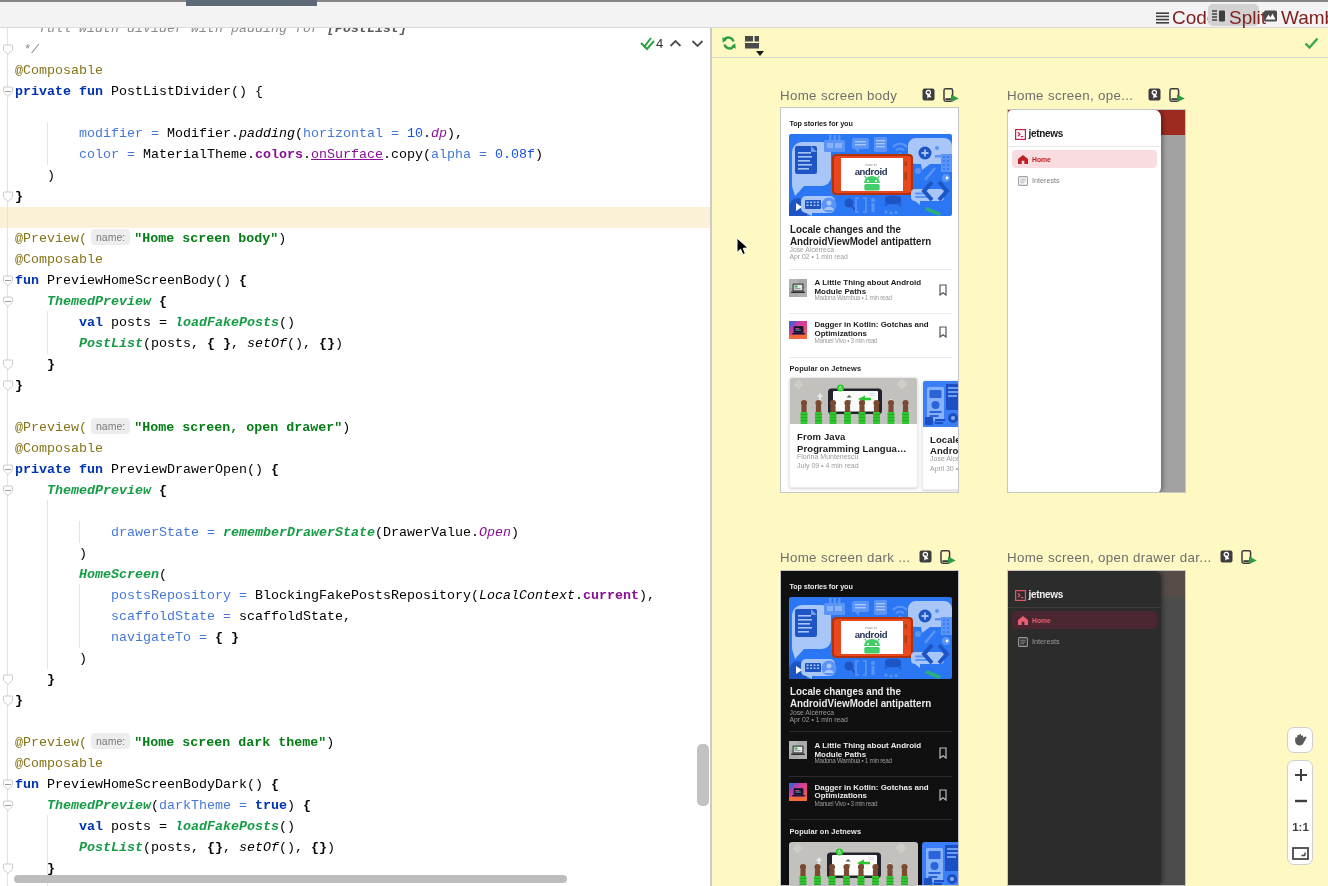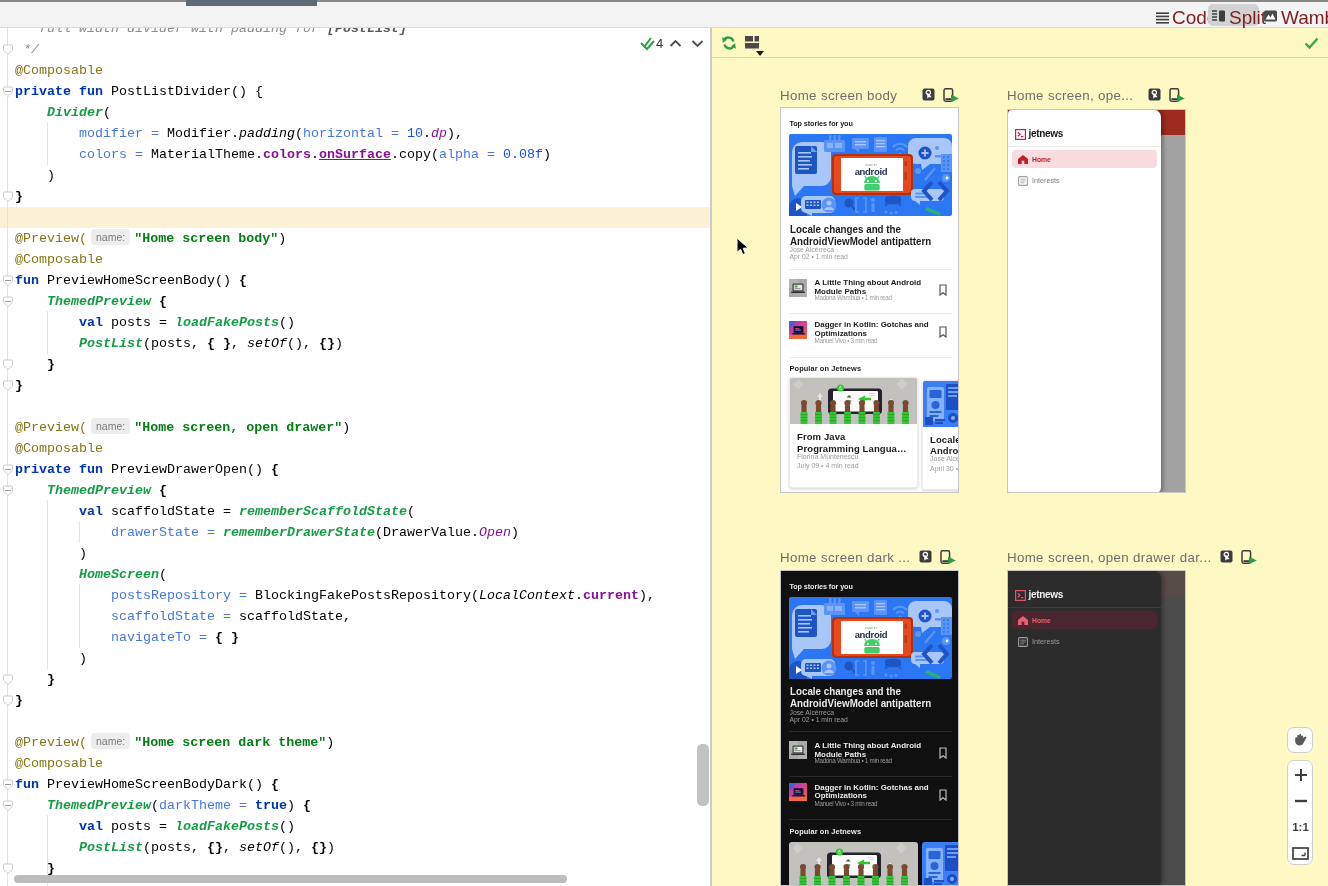--- a/index.html
+++ b/index.html
@@ -12,21 +12,21 @@
 .cl{position:absolute;left:0;width:710px;height:21px;line-height:21px;font-family:"Liberation Mono",monospace;font-size:13.33px;white-space:pre;color:#000;padding-left:15px}
 .k{color:#0033b3;font-weight:bold}
 .a{color:#857418}
 .c{color:#8c8c8c;font-style:italic}
 .cb{color:#5a5a5a;font-style:italic;font-weight:bold}
 .s{color:#067d17;font-weight:bold}
 .f{color:#169c46;font-weight:bold;font-style:italic}
 .n{color:#4577d9}
 .m{color:#1750eb}
 .p{color:#871094;font-weight:bold}
-.pu{color:#871094;font-weight:bold;text-decoration:underline}
+.pu{color:#871094;font-weight:normal;text-decoration:underline}
 .pi{color:#871094;font-style:italic}
 .i{font-style:italic}
 .b{font-weight:bold}
 .pill{display:inline-block;font-family:"Liberation Sans",sans-serif;font-style:normal;font-weight:normal;font-size:10.5px;color:#7a7a7a;background:#ededed;border-radius:4px;height:16px;line-height:16px;padding:0 5px;vertical-align:1px;margin-left:4px;margin-right:4px}
 .hl{position:absolute;left:0;width:710px;height:21px;background:#faf1d6}
 .guide{position:absolute;width:1px;background:#e4e4e4}
 .fold{position:absolute;left:3px;width:10px;height:11px}
 #vsplit{left:710px;top:28px;width:2px;height:858px;background:#cbcbcb}
 #preview{left:712px;top:28px;width:616px;height:858px;background:#fef9c3}
 #ptoolsep{position:absolute;left:0;top:29px;width:616px;height:1px;background:#d6d6d6}
@@ -43,38 +43,36 @@
 <div class="guide" style="left:46.5px;top:94px;height:43px"></div>
 <div class="guide" style="left:46.5px;top:283px;height:43px"></div>
 <div class="guide" style="left:46.5px;top:472px;height:169px"></div>
 <div class="guide" style="left:78.5px;top:493px;height:22px"></div>
 <div class="guide" style="left:78.5px;top:556px;height:64px"></div>
 <div class="guide" style="left:46.5px;top:787px;height:71px"></div>
 <div class="cl" style="top:-10.5px"><span class="c"> * full width divider with padding for </span><span class="cb">[PostList]</span></div>
 <div class="cl" style="top:10.5px"><span class="c"> */</span></div>
 <div class="cl" style="top:31.5px"><span class="a">@Composable</span></div>
 <div class="cl" style="top:52.5px"><span class="k">private fun</span> PostListDivider() {</div>
-<div class="cl" style="top:73.5px">    <span class="f">Divider</span>(</div>
 <div class="cl" style="top:94.5px">        <span class="n">modifier = </span>Modifier.<span class="i">padding</span>(<span class="n">horizontal = </span><span class="m">10</span>.<span class="pi">dp</span>),</div>
-<div class="cl" style="top:115.5px">        <span class="n">colors = </span>MaterialTheme.<span class="p">colors</span>.<span class="pu">onSurface</span>.copy(<span class="n">alpha = </span><span class="m">0.08f</span>)</div>
+<div class="cl" style="top:115.5px">        <span class="n">color = </span>MaterialTheme.<span class="p">colors</span>.<span class="pu">onSurface</span>.copy(<span class="n">alpha = </span><span class="m">0.08f</span>)</div>
 <div class="cl" style="top:136.5px">    )</div>
 <div class="cl" style="top:157.5px"><span class="b">}</span></div>
 <div class="cl" style="top:199.5px"><span class="a">@Preview(</span><span class="pill">name:</span><span class="s">"Home screen body"</span>)</div>
 <div class="cl" style="top:220.5px"><span class="a">@Composable</span></div>
 <div class="cl" style="top:241.5px"><span class="k">fun</span> PreviewHomeScreenBody() <span class="b">{</span></div>
 <div class="cl" style="top:262.5px">    <span class="f">ThemedPreview</span> <span class="b">{</span></div>
 <div class="cl" style="top:283.5px">        <span class="k">val</span> posts = <span class="f">loadFakePosts</span>()</div>
 <div class="cl" style="top:304.5px">        <span class="f">PostList</span>(posts, <span class="b">{ }</span>, <span class="i">setOf</span>(), <span class="b">{}</span>)</div>
 <div class="cl" style="top:325.5px">    <span class="b">}</span></div>
 <div class="cl" style="top:346.5px"><span class="b">}</span></div>
 <div class="cl" style="top:388.5px"><span class="a">@Preview(</span><span class="pill">name:</span><span class="s">"Home screen, open drawer"</span>)</div>
 <div class="cl" style="top:409.5px"><span class="a">@Composable</span></div>
 <div class="cl" style="top:430.5px"><span class="k">private fun</span> PreviewDrawerOpen() <span class="b">{</span></div>
 <div class="cl" style="top:451.5px">    <span class="f">ThemedPreview</span> <span class="b">{</span></div>
-<div class="cl" style="top:472.5px">        <span class="k">val</span> scaffoldState = <span class="f">rememberScaffoldState</span>(</div>
 <div class="cl" style="top:493.5px">            <span class="n">drawerState = </span><span class="f">rememberDrawerState</span>(DrawerValue.<span class="pi">Open</span>)</div>
 <div class="cl" style="top:514.5px">        )</div>
 <div class="cl" style="top:535.5px">        <span class="f">HomeScreen</span>(</div>
 <div class="cl" style="top:577.5px">            <span class="n">scaffoldState = </span>scaffoldState,</div>
 <div class="cl" style="top:556.5px">            <span class="n">postsRepository = </span>BlockingFakePostsRepository(<span class="i">LocalContext</span>.<span class="p">current</span>),</div>
 <div class="cl" style="top:598.5px">            <span class="n">navigateTo = </span><span class="b">{ }</span></div>
 <div class="cl" style="top:619.5px">        )</div>
 <div class="cl" style="top:640.5px">    <span class="b">}</span></div>
 <div class="cl" style="top:661.5px"><span class="b">}</span></div>
 <div class="cl" style="top:703.5px"><span class="a">@Preview(</span><span class="pill">name:</span><span class="s">"Home screen dark theme"</span>)</div>

